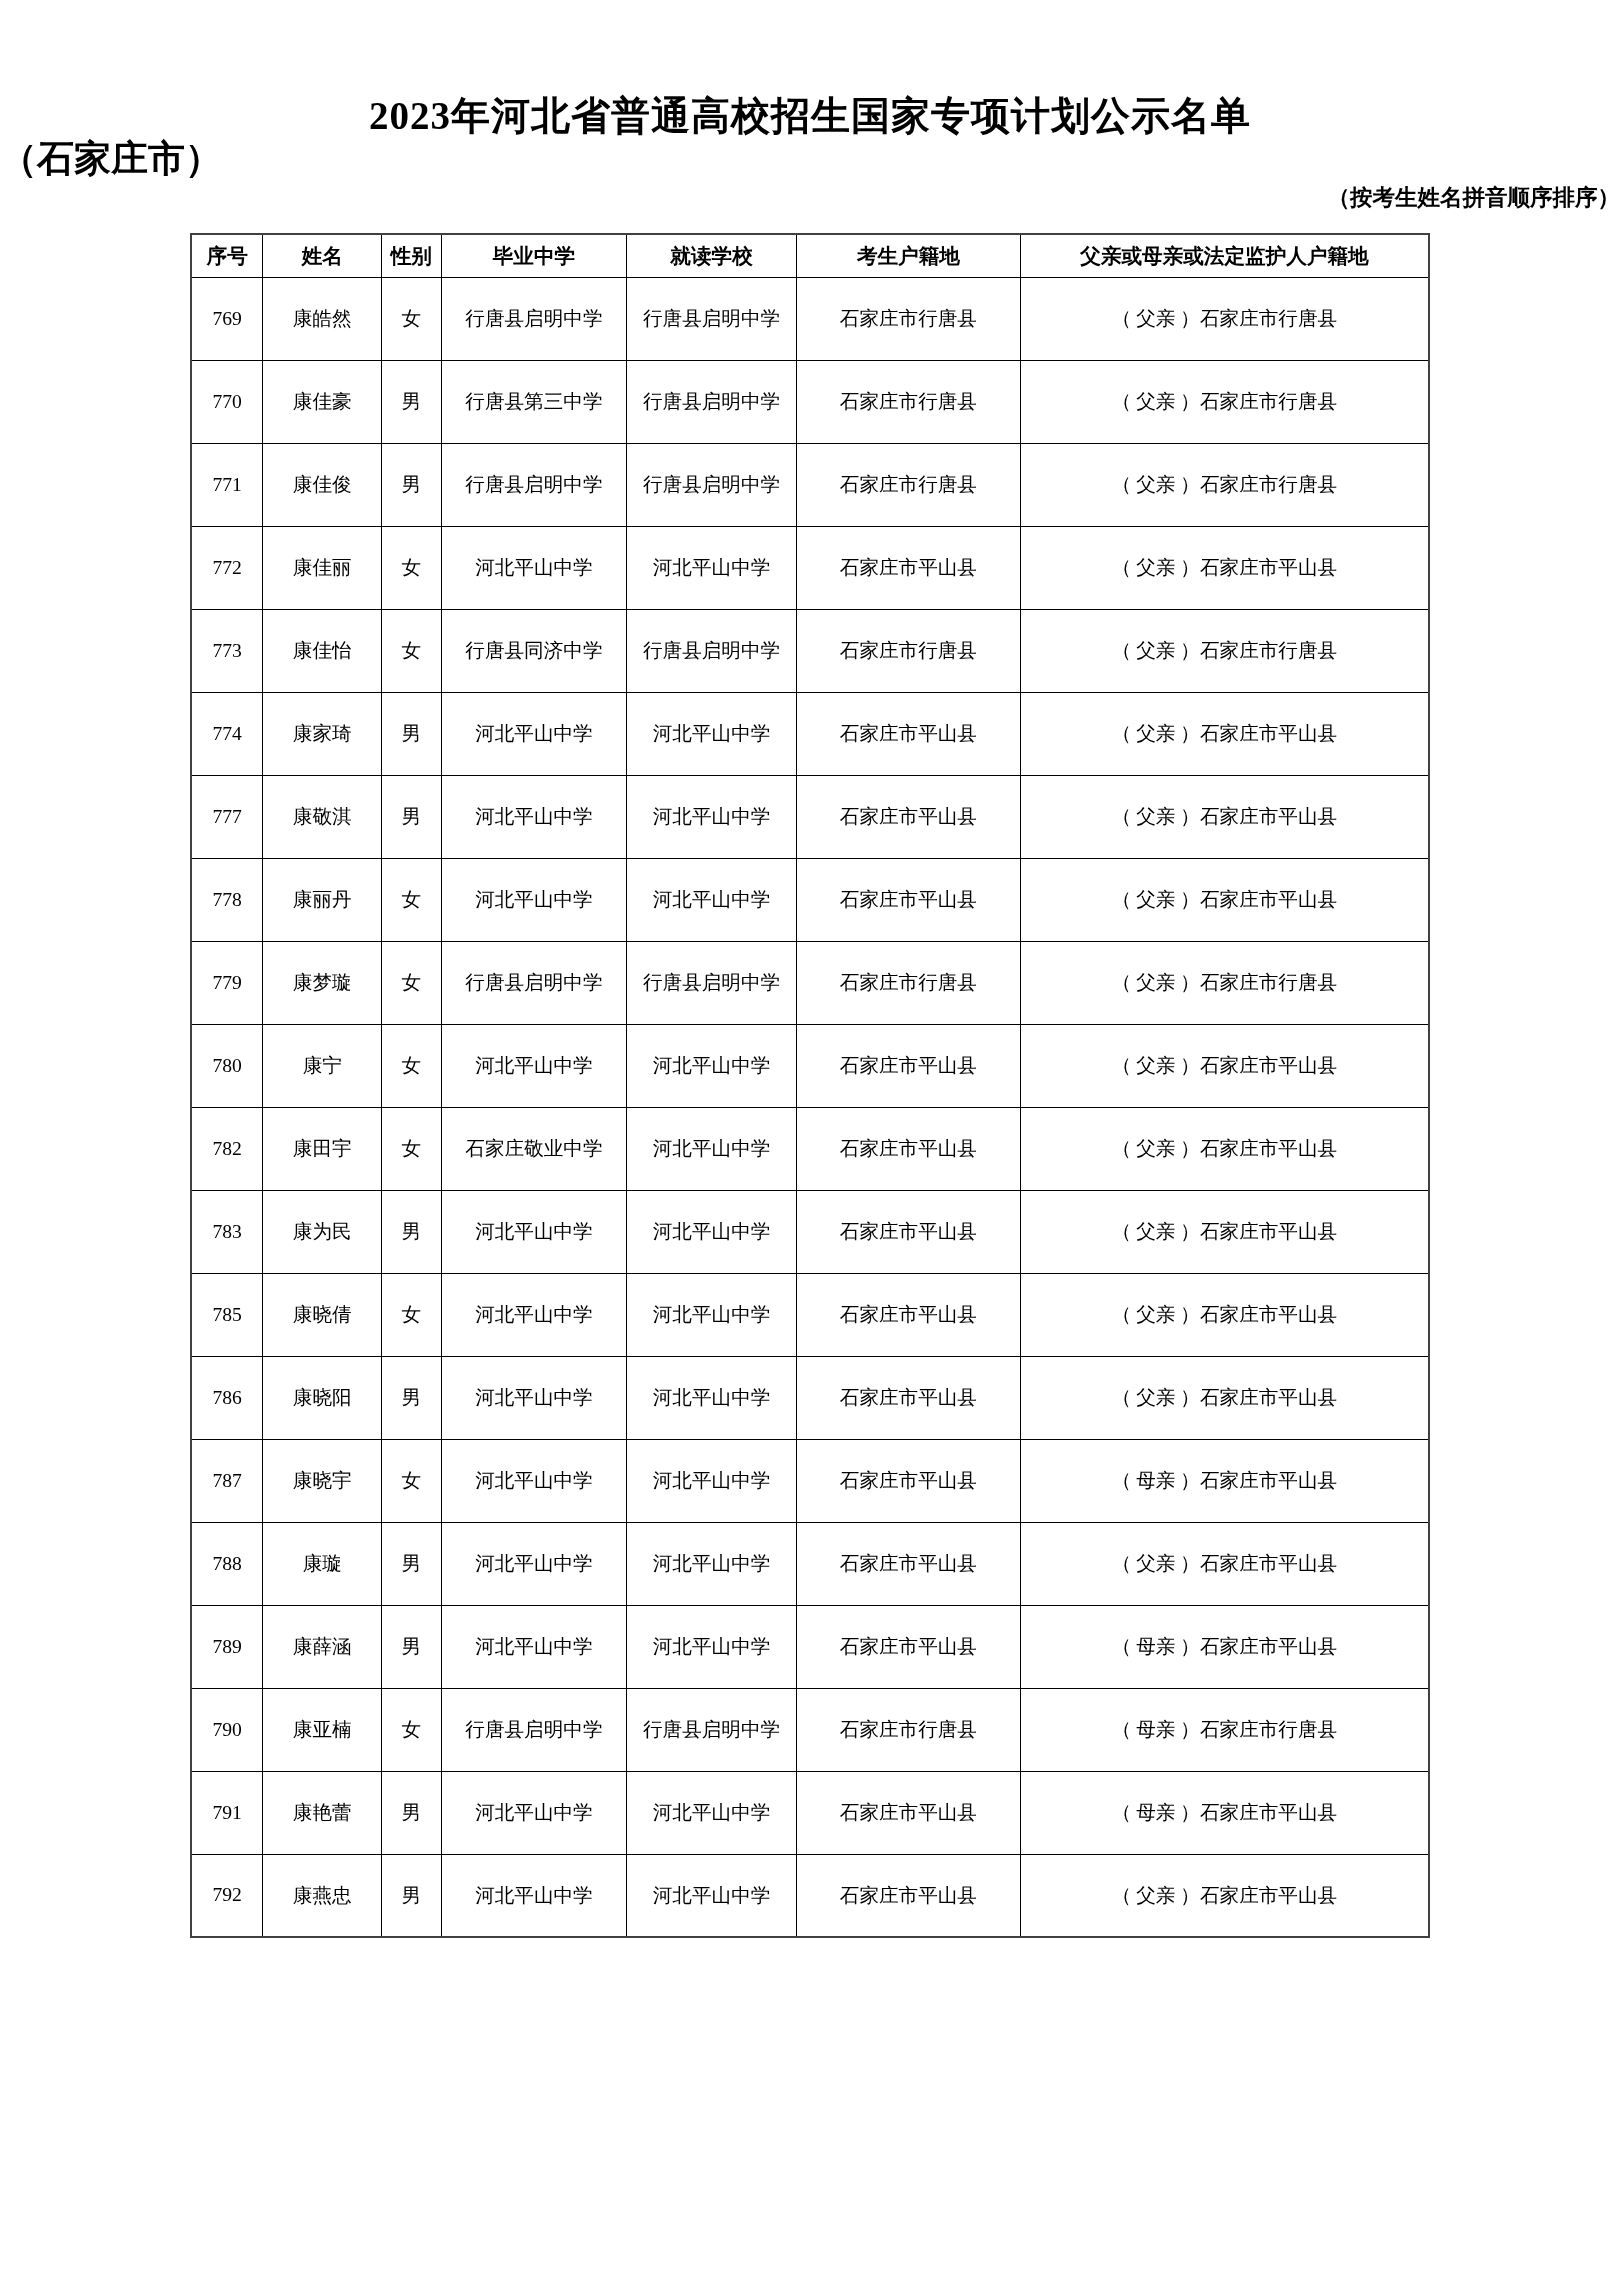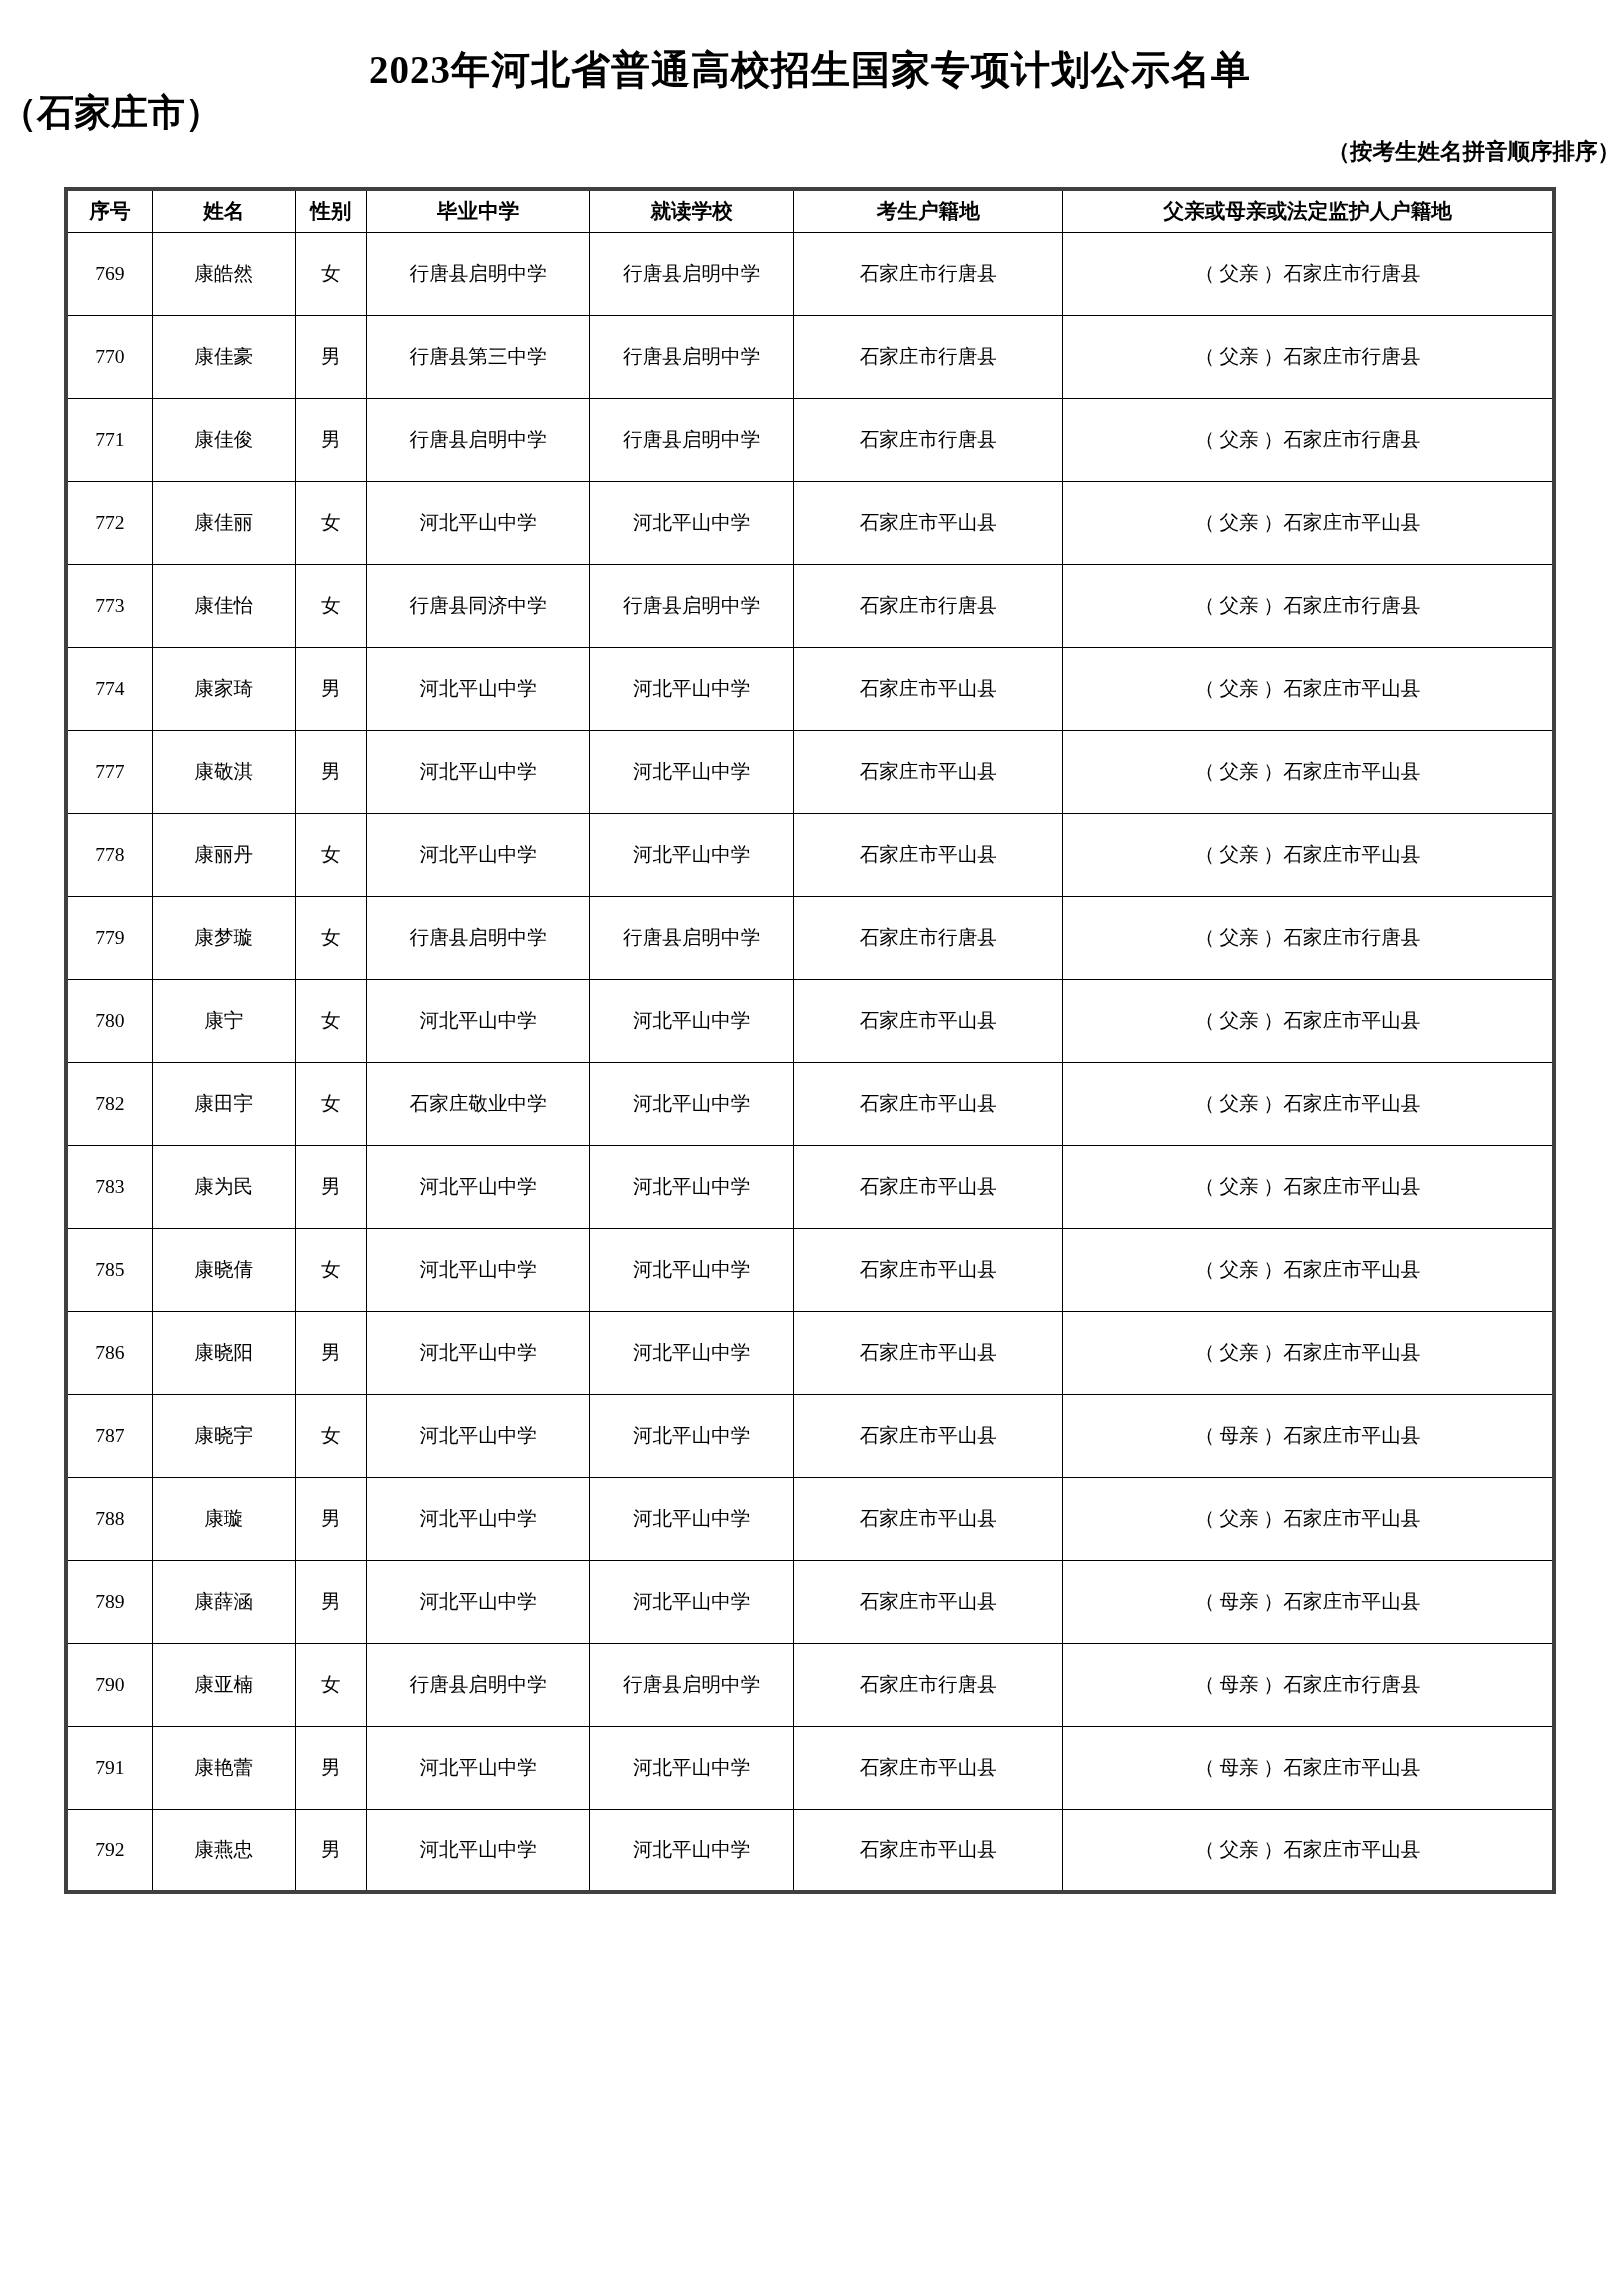--- a/index.html
+++ b/index.html
@@ -7,21 +7,21 @@
   body {
     width: 1620px;
     height: 2293px;
     font-family: "Liberation Serif", "DejaVu Serif", serif;
     color: #000000;
     position: relative;
   }
   .page {
     width: 1620px;
     height: 2293px;
-    padding-top: 48px;
+    padding-top: 94px;
     background: #ffffff;
   }
   .title {
     font-size: 39px;
     font-weight: bold;
     text-align: center;
     line-height: 1.15;
     letter-spacing: 1px;
   }
   .subtitle {
@@ -30,25 +30,25 @@
     text-align: left;
     line-height: 1.1;
   }
   .note {
     font-size: 22.5px;
     font-weight: bold;
     text-align: right;
     margin-top: 2.9px;
   }
   table.roster {
-    width: 1492px;
+    width: 1240px;
     margin: 19.6px auto 0 auto;
     border-collapse: collapse;
     table-layout: fixed;
-    border: 4px solid #404040;
+    border: 2px solid #404040;
   }
   .roster th, .roster td {
     border: 1px solid #000000;
     text-align: center;
     vertical-align: middle;
     padding: 0 3.9px;
     overflow: hidden;
   }
   .roster th {
     height: 43px;

